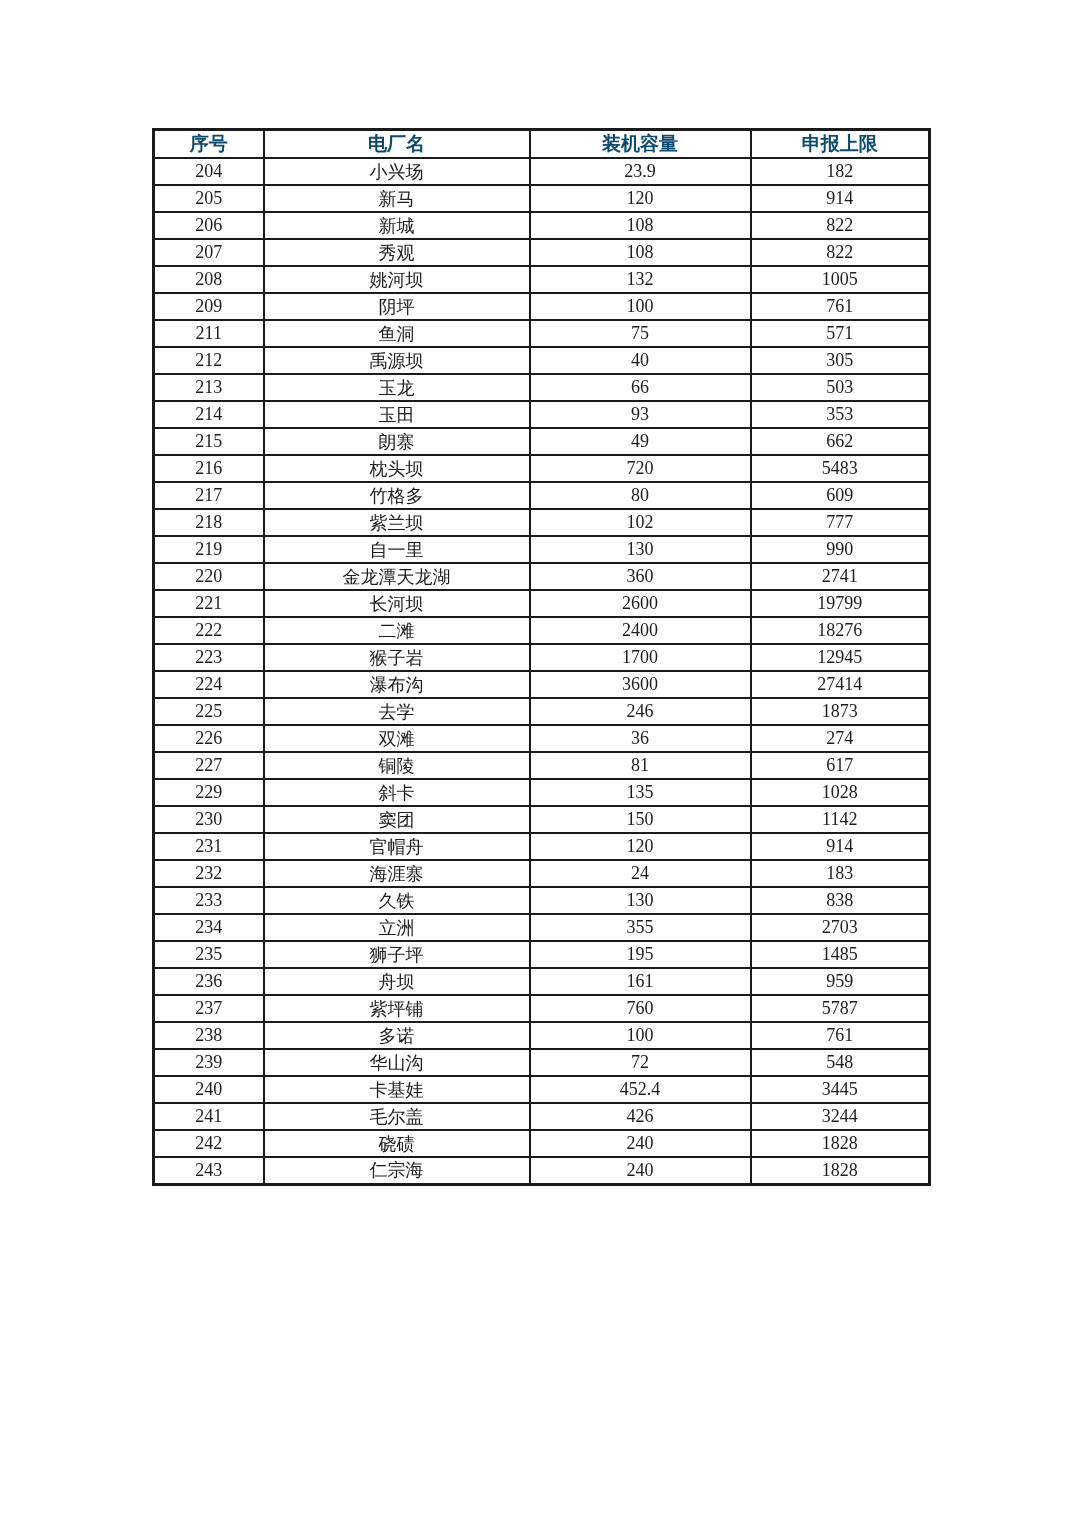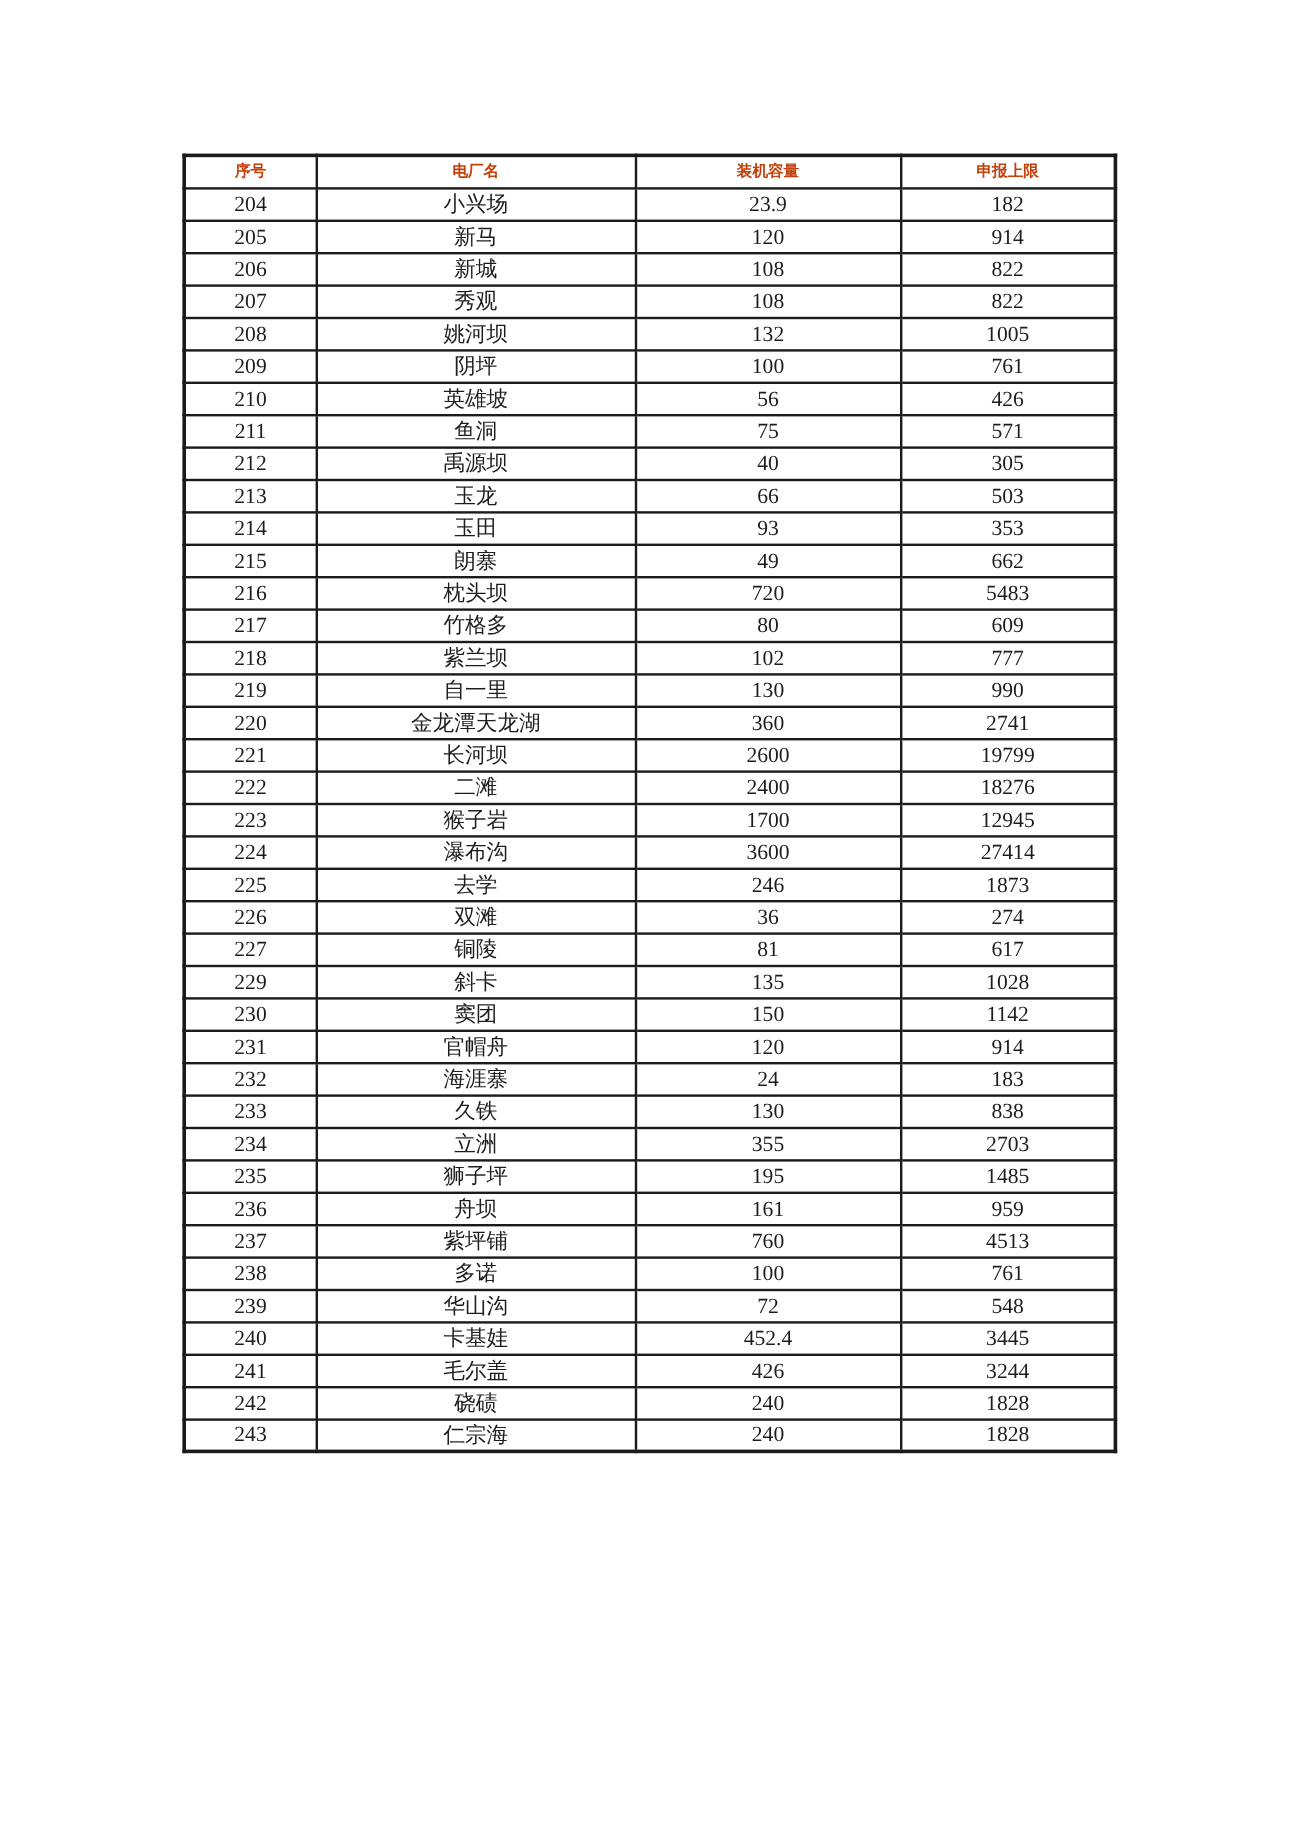--- a/index.html
+++ b/index.html
@@ -31,22 +31,22 @@
     vertical-align: middle;
     height: 27px;
     padding: 0 2px;
     color: #1d1d1d;
     overflow: hidden;
     white-space: nowrap;
   }
   table.plant-table th {
     font-family: "Liberation Sans", sans-serif;
     font-weight: bold;
-    font-size: 13px;
-    color: #c2410c;
+    font-size: 19px;
+    color: #0c4a6e;
     margin-top: 24px;
   }
   table.plant-table td {
     font-family: "Liberation Serif", serif;
     font-size: 18px;
     font-weight: normal;
   }
   col.col-index    { width: 110px; }
   col.col-name     { width: 266px; }
   col.col-capacity { width: 221px; }
@@ -102,26 +102,20 @@
           <td>132</td>
           <td>1005</td>
         </tr>
         <tr>
           <td>209</td>
           <td>阴坪</td>
           <td>100</td>
           <td>761</td>
         </tr>
         <tr>
-          <td>210</td>
-          <td>英雄坡</td>
-          <td>56</td>
-          <td>426</td>
-        </tr>
-        <tr>
           <td>211</td>
           <td>鱼洞</td>
           <td>75</td>
           <td>571</td>
         </tr>
         <tr>
           <td>212</td>
           <td>禹源坝</td>
           <td>40</td>
           <td>305</td>
@@ -261,21 +255,21 @@
         <tr>
           <td>236</td>
           <td>舟坝</td>
           <td>161</td>
           <td>959</td>
         </tr>
         <tr>
           <td>237</td>
           <td>紫坪铺</td>
           <td>760</td>
-          <td>4513</td>
+          <td>5787</td>
         </tr>
         <tr>
           <td>238</td>
           <td>多诺</td>
           <td>100</td>
           <td>761</td>
         </tr>
         <tr>
           <td>239</td>
           <td>华山沟</td>

